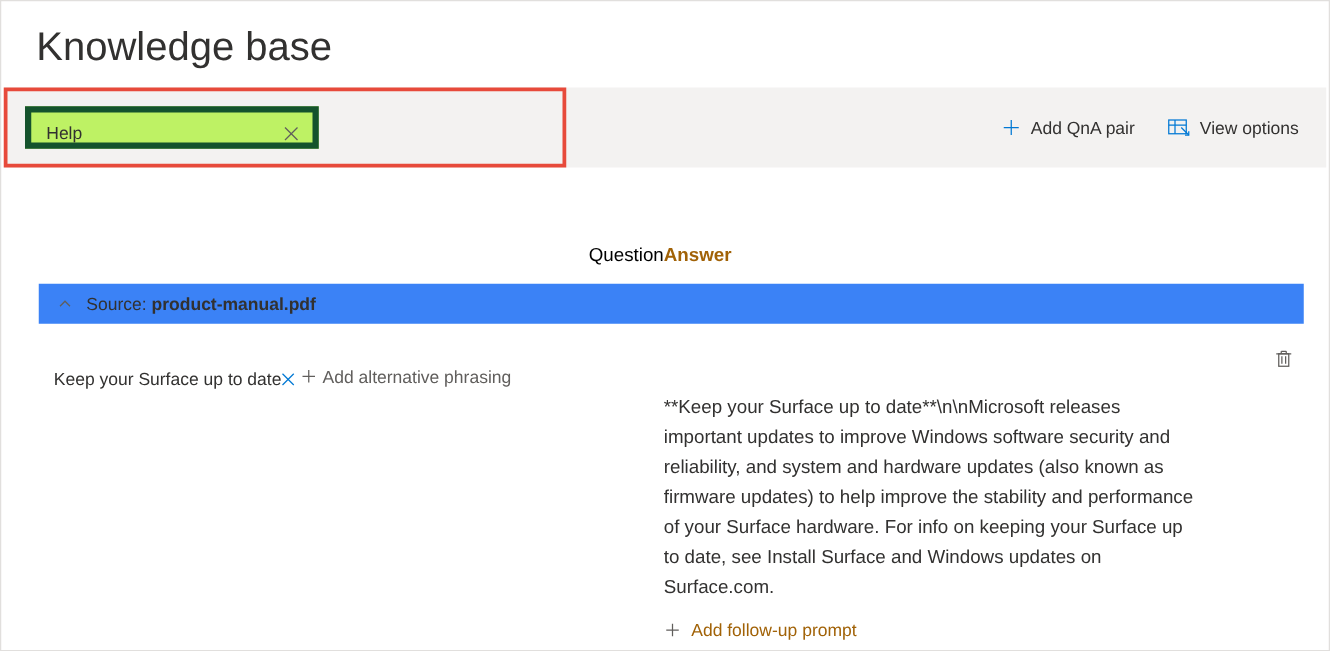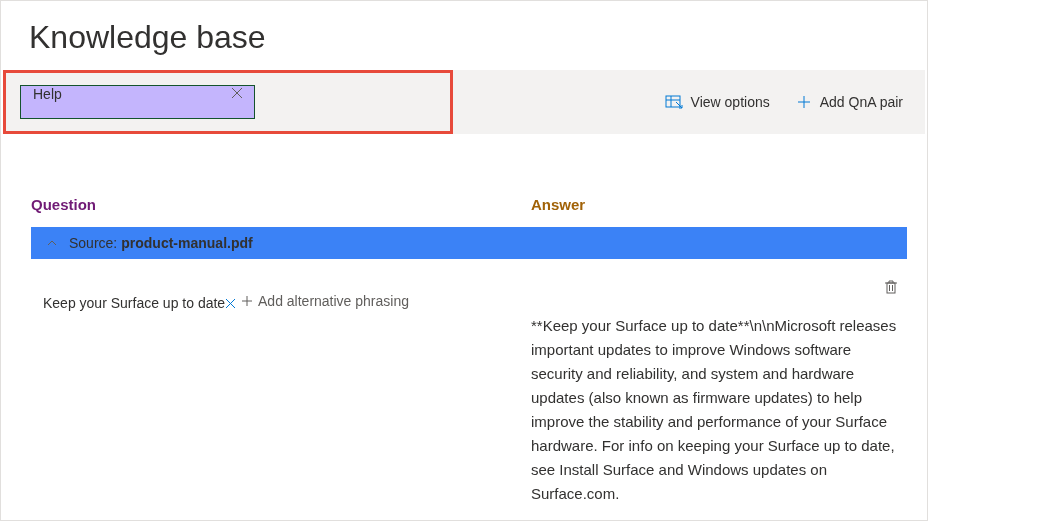--- a/index.html
+++ b/index.html
@@ -4,21 +4,21 @@
 <style>
   * { box-sizing: border-box; margin: 0; padding: 0; }
   body {
     font-family: "Segoe UI", -apple-system, BlinkMacSystemFont, sans-serif;
     background: #ffffff;
     color: #323130;
     font-size: 14px;
   }
   .container {
     border: 1px solid #e1dfdd;
-    width: 928px;
+    width: 1064px;
     height: 521px;
     overflow: hidden;
   }
   .page-title {
     font-size: 32px;
     font-weight: 300;
     color: #323130;
     padding: 18px 28px 14px 28px;
   }
   .toolbar {
@@ -32,23 +32,23 @@
   .highlight-box {
     border: 3px solid #e74a3b;
     display: flex;
     align-items: center;
     padding: 12px 14px 12px 14px;
     height: 100%;
     width: 450px;
   }
   .search-wrap {
     display: flex;
-    align-items: flex-start;
-    background: #c4b5fd;
-    border: 1px solid #14532d;
+    align-items: flex-end;
+    background: #bef264;
+    border: 5px solid #14532d;
     width: 235px;
     height: 34px;
     padding: 0 8px 0 12px;
   }
   .search-input {
     border: none;
     outline: none;
     font-size: 14px;
     font-family: inherit;
     flex: 1;
@@ -81,21 +81,21 @@
     margin-left: 6px;
   }
   .toolbar-action .icon { color: #0078d4; display:flex; }
   .content {
     padding: 62px 20px 0 30px;
   }
   .columns-header {
     display: flex;
     margin-bottom: 14px;
   }
-  .col-question { width: 500px; font-weight: 700; font-size: 15px; color: #701a75; }
+  .col-question { width: 500px; font-weight: 400; font-size: 15px; color: #000000; text-align: right; }
   .col-answer { flex:1; font-weight: 600; font-size: 15px; color: #a16207; }
   .source-row {
     background: #3b82f6;
     display: flex;
     align-items: center;
     gap: 10px;
     padding: 8px 14px;
     font-size: 14px;
     color: #323130;
   }
@@ -169,44 +169,44 @@
         <span class="clear-icon">
           <svg width="14" height="14" viewBox="0 0 14 14">
               <line x1="2" y1="2" x2="12" y2="12" stroke="currentColor" stroke-width="1"></line>
               <line x1="12" y1="2" x2="2" y2="12" stroke="currentColor" stroke-width="1"></line>
             </svg>
         </span>
       </div>
     </div>
 
     <div class="toolbar-spacer"></div>
+
+    <div class="toolbar-action">
+      <span class="icon">
+        <svg width="16" height="16" viewBox="0 0 16 16">
+            <line x1="8" y1="2" x2="8" y2="14" stroke="currentColor" stroke-width="1"></line>
+            <line x1="2" y1="8" x2="14" y2="8" stroke="currentColor" stroke-width="1"></line>
+          </svg>
+      </span>
+      <span>Add QnA pair</span>
+    </div>
 
     <div class="toolbar-action">
       <span class="icon">
         <svg width="18" height="16" viewBox="0 0 18 16">
           <rect x="1" y="2" width="14" height="11" fill="none" stroke="currentColor" stroke-width="1"></rect>
           <line x1="1" y1="6" x2="15" y2="6" stroke="currentColor" stroke-width="1"></line>
           <line x1="6" y1="2" x2="6" y2="13" stroke="currentColor" stroke-width="1"></line>
           <path d="M12 9 L17 14 M17 9 L12 14" stroke="currentColor" stroke-width="0" fill="none"></path>
           <path d="M11 8 L17 14" stroke="currentColor" stroke-width="1"></path>
           <path d="M14 14 L17 14 L17 11" fill="none" stroke="currentColor" stroke-width="1"></path>
         </svg>
       </span>
       <span>View options</span>
     </div>
-
-    <div class="toolbar-action">
-      <span class="icon">
-        <svg width="16" height="16" viewBox="0 0 16 16">
-            <line x1="8" y1="2" x2="8" y2="14" stroke="currentColor" stroke-width="1"></line>
-            <line x1="2" y1="8" x2="14" y2="8" stroke="currentColor" stroke-width="1"></line>
-          </svg>
-      </span>
-      <span>Add QnA pair</span>
-    </div>
   </div>
 
   <div class="content">
     <div class="columns-header">
       <div class="col-question">Question</div>
       <div class="col-answer">Answer</div>
     </div>
 
     <div class="source-row">
       <span class="chev">

